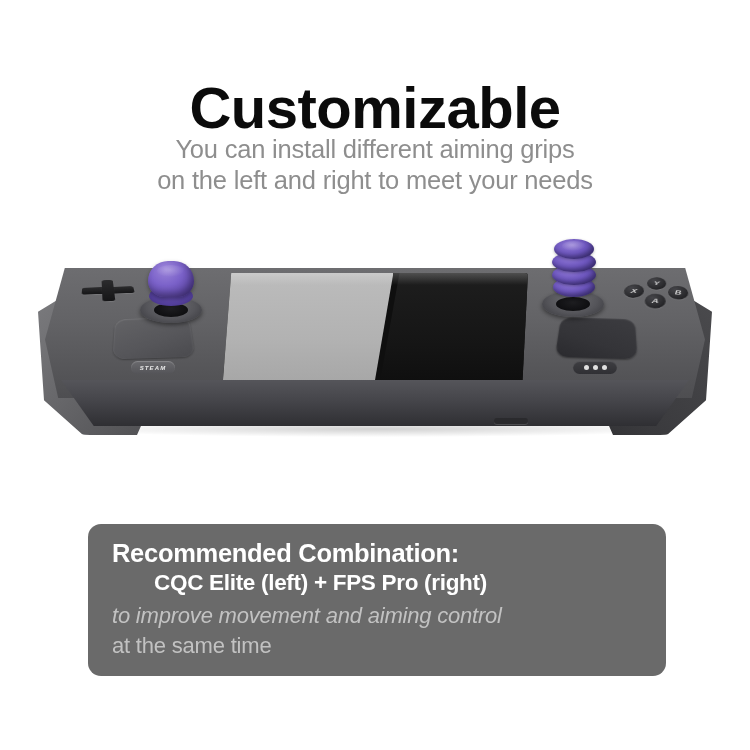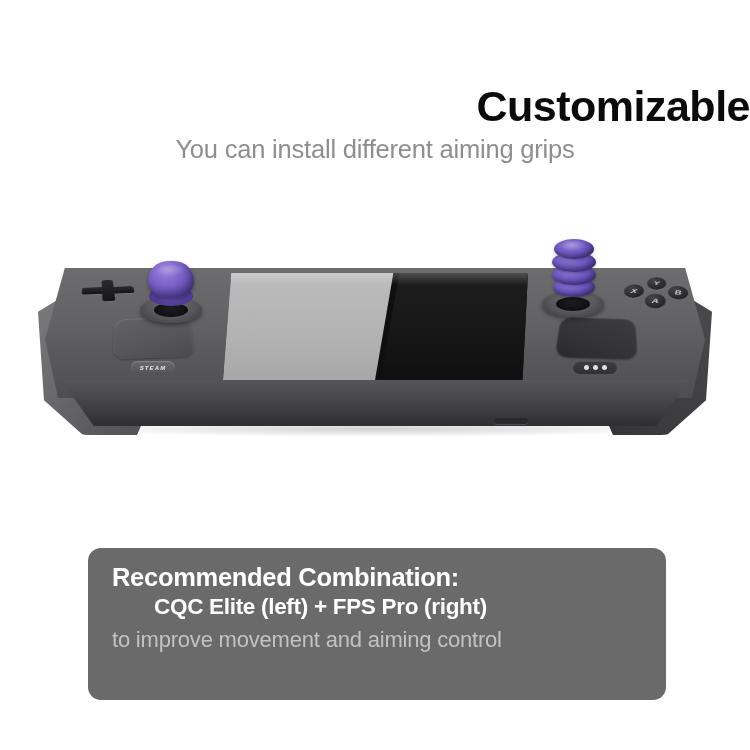--- a/index.html
+++ b/index.html
@@ -7,23 +7,23 @@
   html, body {
     width: 750px; height: 750px;
     background: #ffffff;
     font-family: "Liberation Sans", sans-serif;
     overflow: hidden;
   }
   .page { position: relative; width: 750px; height: 750px; background: #fff; }
 
   
   .headline {
-    position: absolute; top: 84px; left: 0; width: 750px;
-    text-align: right;
-    font-size: 43px; font-weight: bold; color: #0b0b0b;
+    position: absolute; top: 78px; left: 0; width: 750px;
+    text-align: center;
+    font-size: 58px; font-weight: bold; color: #0b0b0b;
     letter-spacing: -0.5px; line-height: 1.05;
   }
   .sub { position: absolute; top: 134px; left: 0; width: 750px; text-align: center; }
   .sub-line {
     font-size: 25.5px; color: #8e8e8e; line-height: 31px; font-weight: normal;
     letter-spacing: -0.2px;
   }
 
   
   .device-stage { position: absolute; left: 0; top: 225px; width: 750px; height: 265px; }
@@ -212,37 +212,38 @@
   }
 
   
   .dev-shadow {
     position: absolute; left: 70px; top: 196px; width: 610px; height: 16px;
     background: radial-gradient(ellipse at 50% 50%, rgba(0,0,0,0.18), rgba(0,0,0,0) 72%);
   }
 
   
   .caption {
-    position: absolute; left: 88px; top: 548px; width: 578px; height: 152px;
+    position: absolute; left: 88px; top: 524px; width: 578px; height: 152px;
     background: #6a6a6a; border-radius: 13px;
     padding: 14px 22px 0 24px;
   }
   .cap-l1 { font-size: 25.5px; font-weight: bold; color: #ffffff; line-height: 30px; letter-spacing: -0.3px; }
   .cap-l2 { font-size: 22.5px; font-weight: bold; color: #ffffff; line-height: 29px; letter-spacing: -0.3px; margin-left: 42px; }
   .cap-l3, .cap-l4 { font-size: 22px; color: #c2c2c2; line-height: 30px; letter-spacing: -0.2px; }
-  .cap-l3 { margin-top: 4px; }
+  .cap-l3 { margin-top: 4px; font-style: italic; }
 </style>
 </head>
 <body>
 
 <div class="page">
 
   <div class="headline">Customizable</div>
   <div class="sub">
     <div class="sub-line">You can install different aiming grips</div>
+    <div class="sub-line">on the left and right to meet your needs</div>
   </div>
 
   <div class="device-stage">
 
     <div class="dev-shadow"></div>
 
     <div class="handle handle-l">
       <div class="handle-seam seam-l"></div>
     </div>
     <div class="handle handle-r">
@@ -348,15 +349,16 @@
     </div>
 
     <div class="front-lip"></div>
     <div class="port-slot"></div>
   </div>
 
   <div class="caption">
     <div class="cap-l1">Recommended Combination:</div>
     <div class="cap-l2">CQC Elite (left) + FPS Pro (right)</div>
     <div class="cap-l3">to improve movement and aiming control</div>
+    <div class="cap-l4">at the same time</div>
   </div>
 
 </div>
 
 </body></html>

